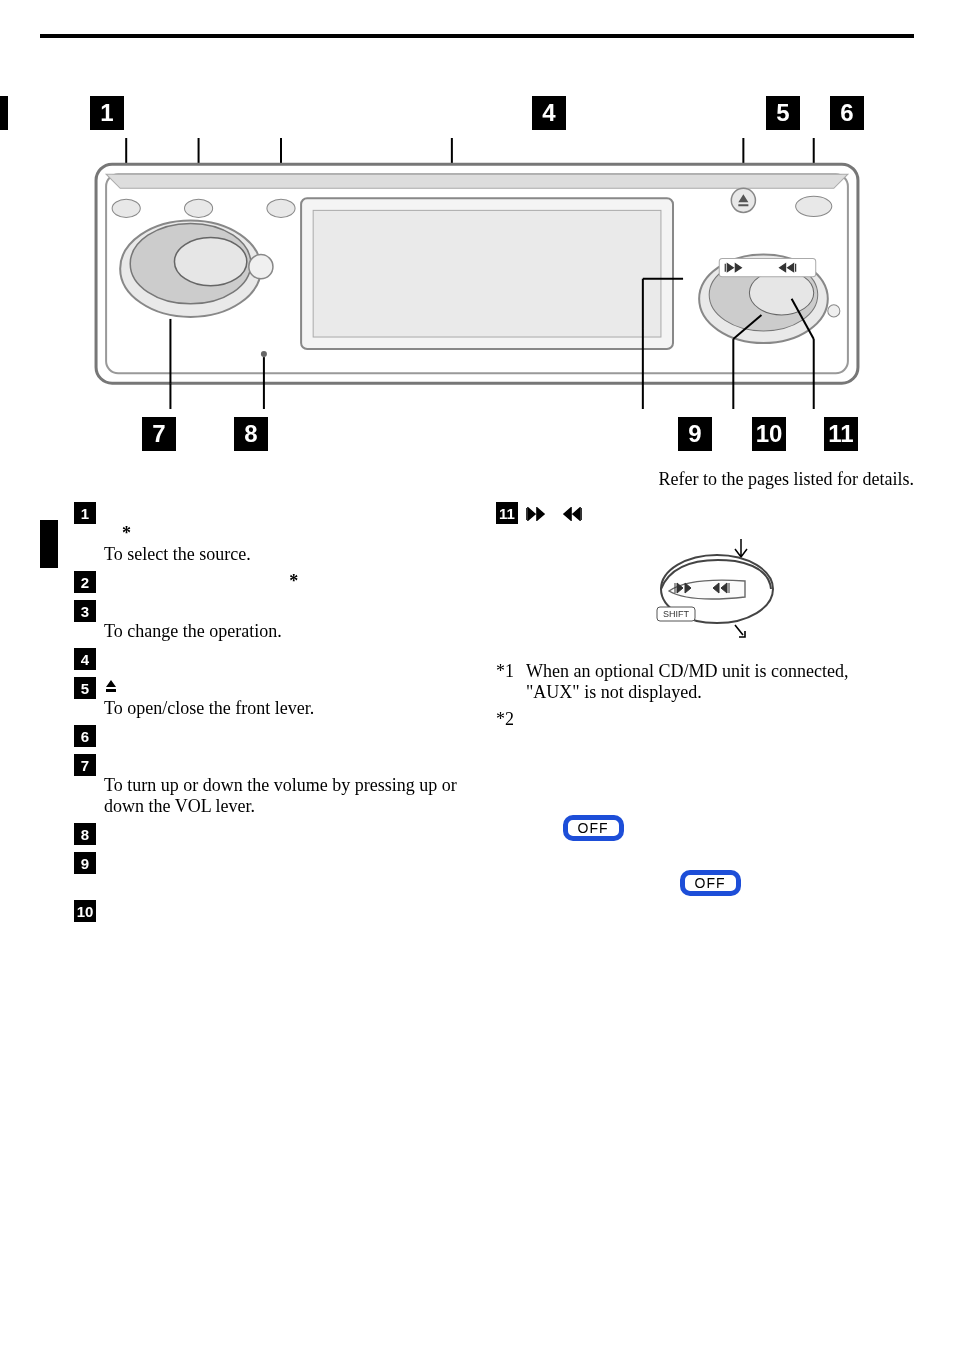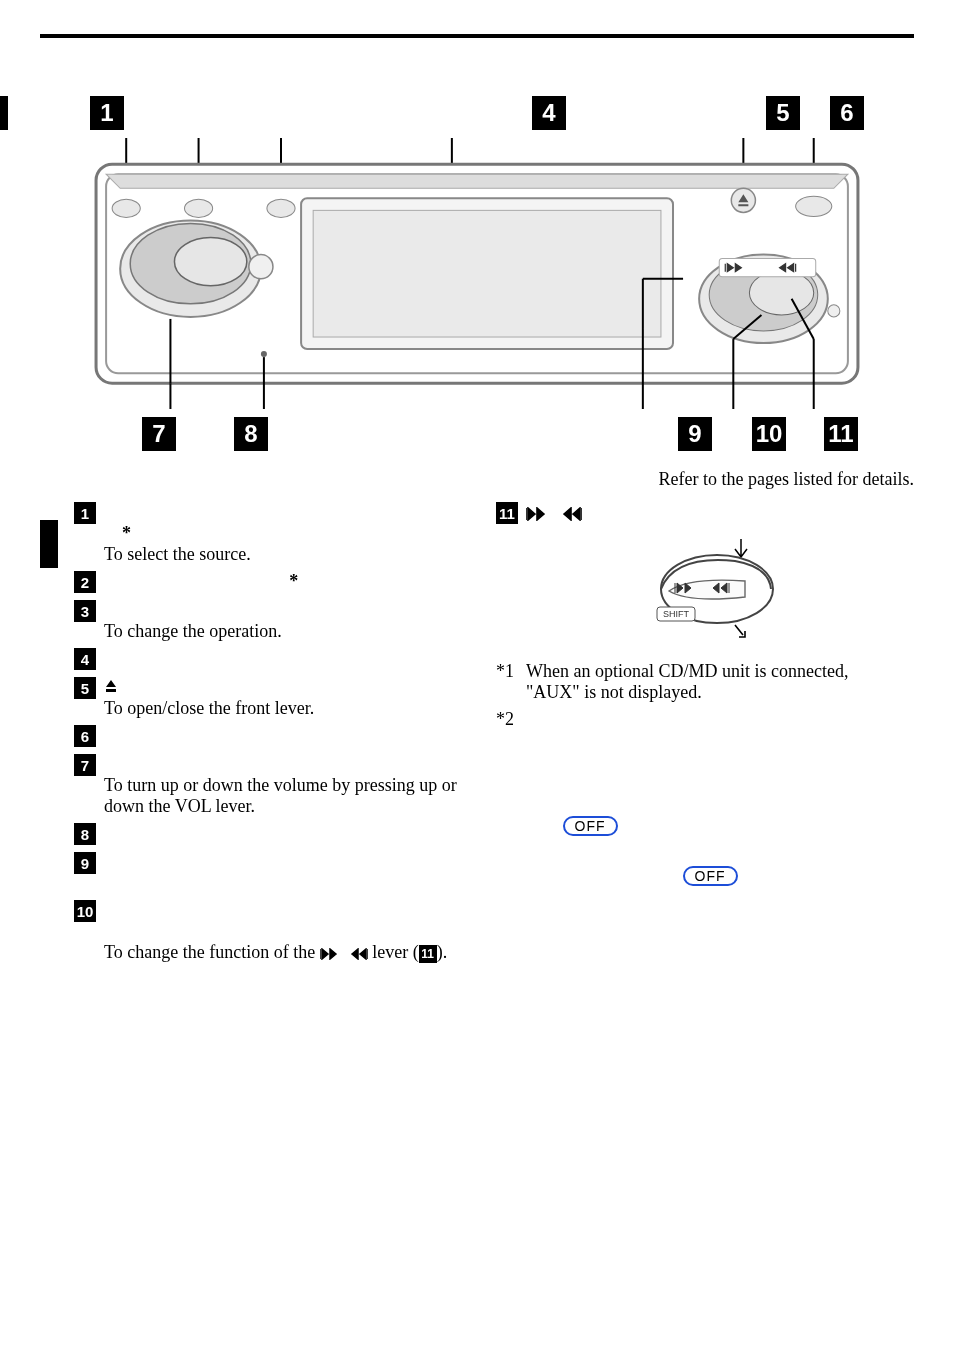--- a/index.html
+++ b/index.html
@@ -24,21 +24,21 @@
     .item .lead { flex: 0 0 30px; }
     .item .body { flex: 1; }
     .body .label { font-weight: bold; }
     .body .desc { }
     .eject-sym { font-weight: bold; font-size: 18px; }
     .seek-icon { display: inline-block; vertical-align: middle; }
     .lever-illus { display: block; margin: 10px auto 4px auto; }
     .caution { margin-top: 18px; }
     .caution .head { font-weight: bold; margin-left: 0; }
     .caution p.t { margin: 4px 0 8px 0; }
-    .off-capsule { display: inline-block; border: 2px solid #1d4ed8; border-radius: 10px; padding: 0 10px; font-family: Arial, sans-serif; font-size: 14px; letter-spacing: 1px; }
+    .off-capsule { display: inline-block; border: 5px solid #1d4ed8; border-radius: 10px; padding: 0 10px; font-family: Arial, sans-serif; font-size: 14px; letter-spacing: 1px; }
     .off-wrap { text-align: center; margin: 8px 0 10px 0; }
     .pagenum-bot { position: absolute; left: 40px; bottom: 22px; font-size: 14px; }
     .ghost { color: #fff; } 
     .spacer-flex { flex: 1; }
   </style>
 </head>
 <body>
 
 <div class="page">
   <div class="topbar">
@@ -197,29 +197,20 @@
           <div class="label ghost">Receptor for the card remote</div>
           <div class="label ghost">commander</div>
         </div>
       </div>
 
       <div class="item">
         <div class="lead"><span class="num-badge small">10</span></div>
         <div class="body">
           <div class="label ghost">SHIFT button 11, 13, 14, 15, 17, 18, 19,</div>
           <div class="label ghost">20, 21</div>
-          <div class="desc">
-            <span>To change the function of the </span>
-            <span>
-              <svg class="seek-icon" width="48" height="12" viewBox="0 0 48 12">
-                  <path d="M8 6 L2 1 L2 11 Z M16 6 L10 1 L10 11 Z M0 1 L0 11 M32 6 L38 1 L38 11 Z M40 6 L46 1 L46 11 Z M48 1 L48 11" fill="#000" stroke="#000" stroke-width="1.5"></path>
-                </svg>
-            </span>
-            <span> lever (</span><span class="num-badge tiny">11</span><span>).</span>
-          </div>
         </div>
       </div>
 
     </div>
 
     <div class="col">
 
       <div class="item">
         <div class="lead"><span class="num-badge small">11</span></div>
         <div class="body">

